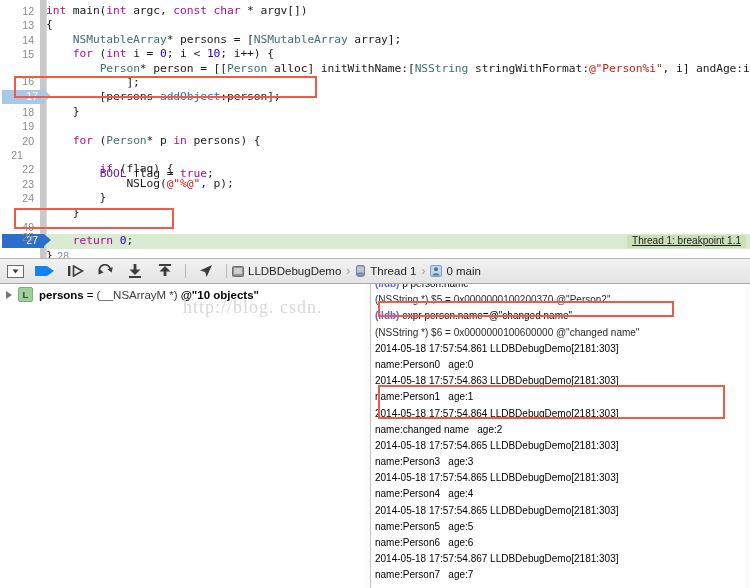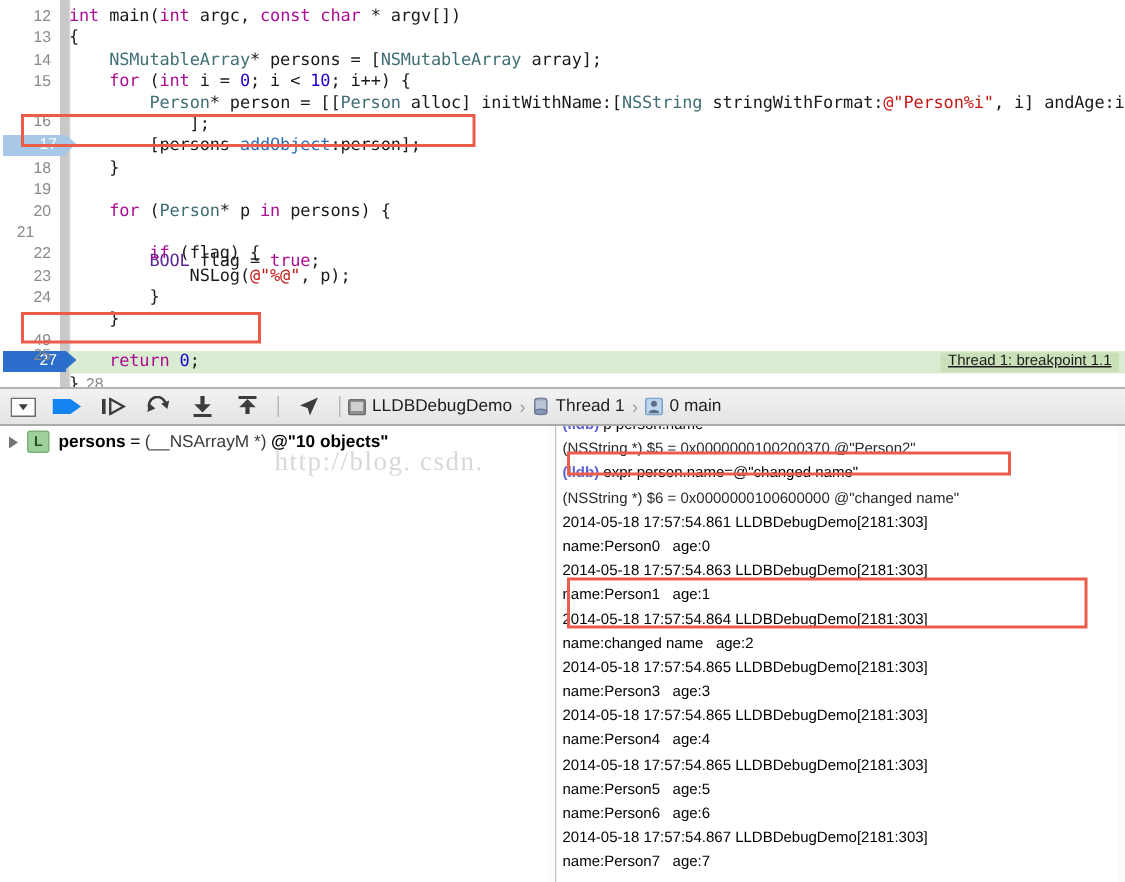--- a/index.html
+++ b/index.html
@@ -12,21 +12,21 @@
     height: 588px;
     font-family: "Liberation Sans", sans-serif;
     overflow: hidden;
     position: relative;
   }
   #app {
     position: relative;
     width: 750px;
     height: 588px;
     overflow: hidden;
-    background: #737373;
+    background: #4c1d95;
   }
 
   
   #editor {
     position: absolute;
     left: 0; top: 0;
     width: 750px;
     height: 258px;
     background: #ffffff;
     overflow: hidden;

